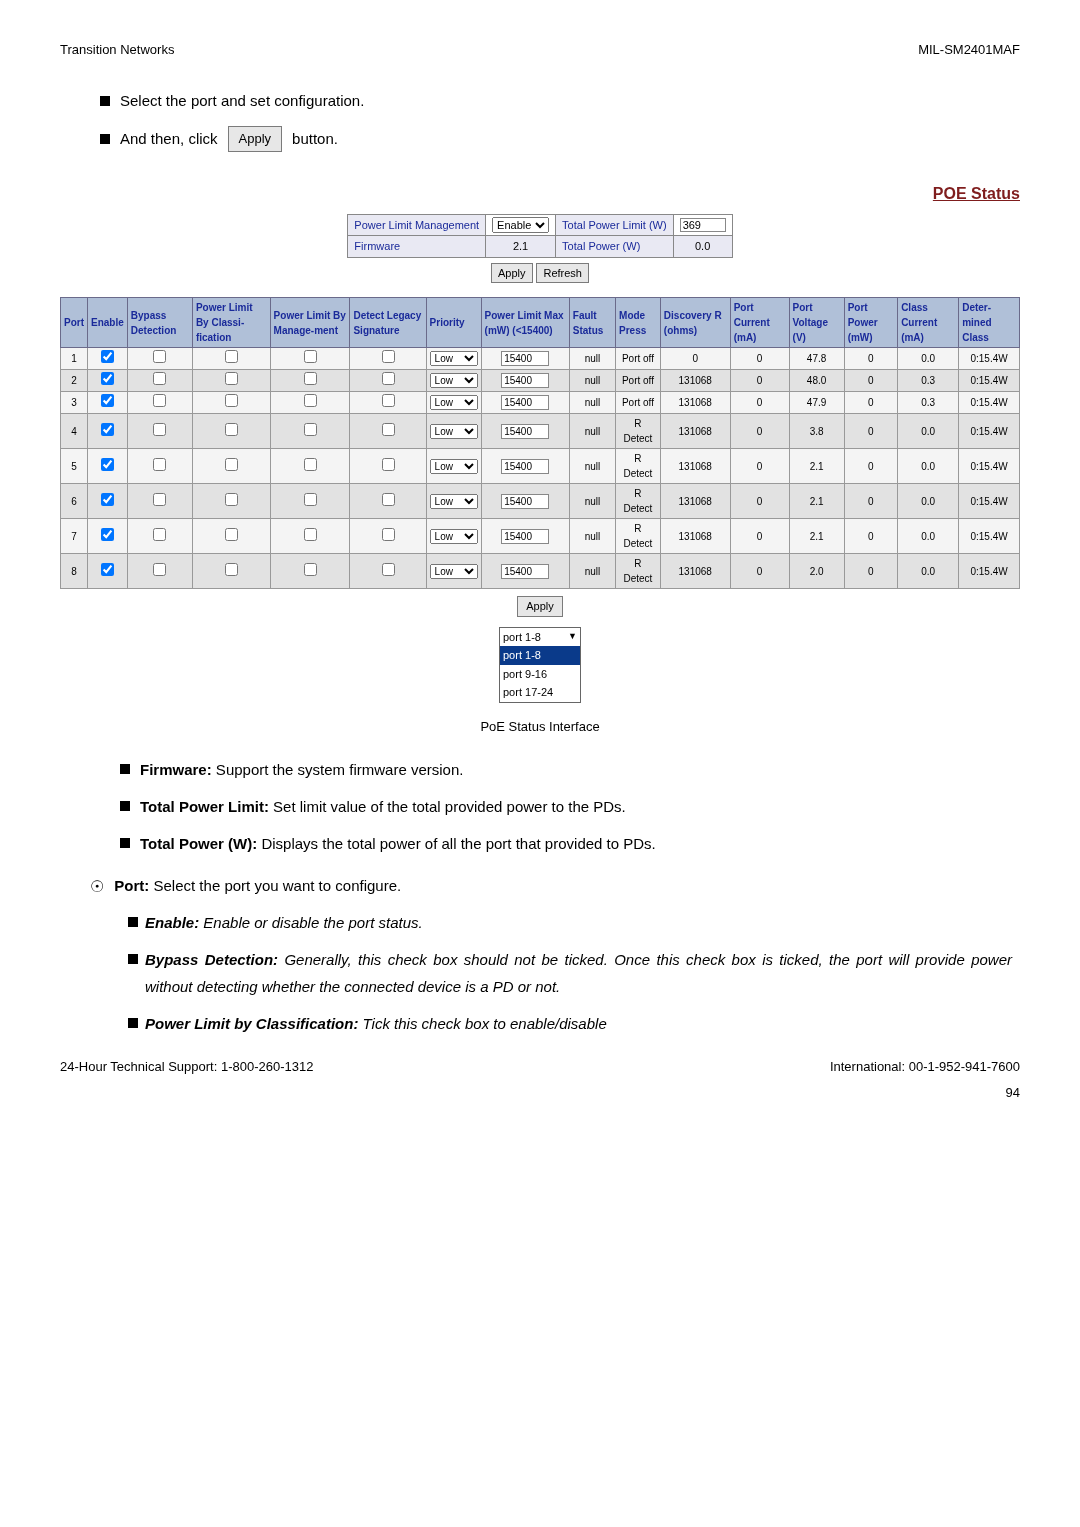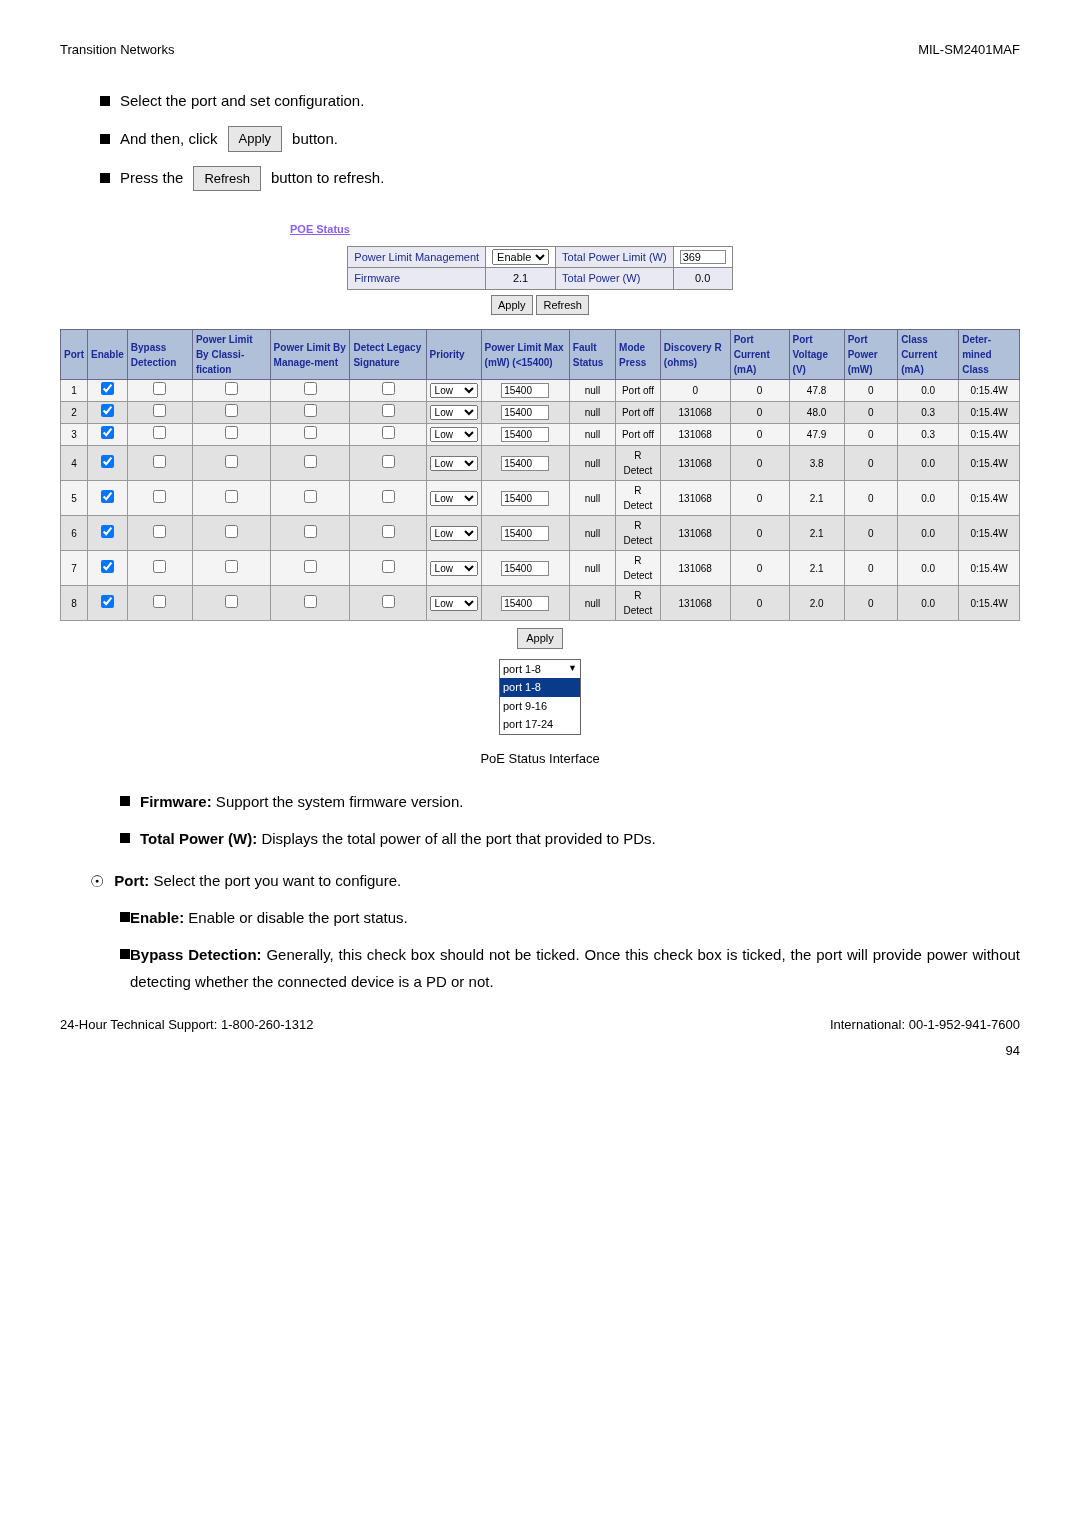--- a/index.html
+++ b/index.html
@@ -34,25 +34,25 @@
   }
   .btn {
     display: inline-block;
     border: 1px solid #7b7b7b;
     padding: 2px 10px;
     background: #e7e7e7;
     font-size: 13px;
     font-family: Arial, sans-serif;
   }
   .poe-title {
-    color: #8b5cf6;
+    color: #7f1d1d;
     font-weight: bold;
     text-decoration: underline;
-    font-size: 11px;
-    text-align: left;
+    font-size: 16px;
+    text-align: right;
     margin: 30px 0 8px 230px;
   }
   .summary-table {
     border-collapse: collapse;
     margin: 0 auto 4px auto;
     font-size: 11px;
   }
   .summary-table td {
     border: 1px solid #888;
     padding: 2px 6px;
@@ -107,21 +107,21 @@
 
   .desc-list { list-style:none; padding-left:60px; margin:10px 0; }
   .desc-list > li { display:flex; gap:10px; margin:10px 0; font-size:15px; line-height:1.8; }
   .desc-list .sq { margin-top:8px; }
   .desc-list .txt { flex:1; text-align:justify; }
 
   .odot { font-size:16px; flex:0 0 14px; }
   .port-sec { list-style:none; padding-left:30px; margin:18px 0 0 0; }
   .port-sec > li { display:flex; gap:10px; font-size:15px; }
   .sub-list { list-style:none; padding-left:60px; margin:6px 0; }
-  .sub-list > li { display:flex; gap:0; margin:10px 0; font-size:15px; line-height:1.8; }
+  .sub-list > li { display:flex; gap:7px; margin:10px 8px; font-size:15px; line-height:1.8;font-style:italic; }
   .sub-list .sq { margin-top:8px; }
   .sub-list .txt { flex:1; text-align:justify; }
 
   .footer-row { display:flex; justify-content:space-between; font-size:13px; margin-top:20px; }
   .page-num { text-align:right; font-size:13px; margin-top:6px; }
 
   b { font-weight:bold; }
 </style>
 </head>
 <body>
@@ -134,26 +134,20 @@
 <ul class="bullet-list">
   <li>
     <span class="sq"></span>
     <span>Select the port and set configuration.</span>
   </li>
   <li>
     <span class="sq"></span>
     <span>And then, click</span>
     <span class="btn">Apply</span>
     <span>button.</span>
-  </li>
-  <li>
-    <span class="sq"></span>
-    <span>Press the</span>
-    <span class="btn">Refresh</span>
-    <span>button to refresh.</span>
   </li>
 </ul>
 
 <div class="poe-title">POE Status</div>
 
 <table class="summary-table">
   <tbody>
       <tr>
     <td class="lbl">Power Limit Management</td>
     <td style="background:#fff;">
@@ -364,38 +358,46 @@
 
 <div class="caption">PoE Status Interface</div>
 
 <ul class="desc-list">
   <li>
       <span class="sq"></span>
     <span class="txt"><b>Firmware:</b><span> Support the system firmware version.</span></span>
     </li>
   <li>
       <span class="sq"></span>
+    <span class="txt"><b>Total Power Limit:</b><span> Set limit value of the total provided power to the PDs.</span></span>
+    </li>
+  <li>
+      <span class="sq"></span>
     <span class="txt"><b>Total Power (W):</b><span> Displays the total power of all the port that provided to PDs.</span></span>
     </li>
 </ul>
 
 <ul class="port-sec">
   <li>
       <span class="odot">☉</span>
     <span><b>Port:</b><span> Select the port you want to configure.</span></span>
     </li>
 </ul>
 <ul class="sub-list">
   <li>
       <span class="sq"></span>
     <span class="txt"><b>Enable:</b><span> Enable or disable the port status.</span></span>
     </li>
   <li>
       <span class="sq"></span>
     <span class="txt"><b>Bypass Detection:</b><span> Generally, this check box should not be ticked. Once this check box is ticked, the port will provide power without detecting whether the connected device is a PD or not.</span></span>
+    </li>
+  <li>
+      <span class="sq"></span>
+    <span class="txt"><b>Power Limit by Classification:</b><span>  Tick this check box to enable/disable</span></span>
     </li>
 </ul>
 
 <div class="footer-row">
   <span>24-Hour Technical Support: 1-800-260-1312</span>
   <span>International: 00-1-952-941-7600</span>
 </div>
 <div class="page-num">94</div>
 
 </body></html>

